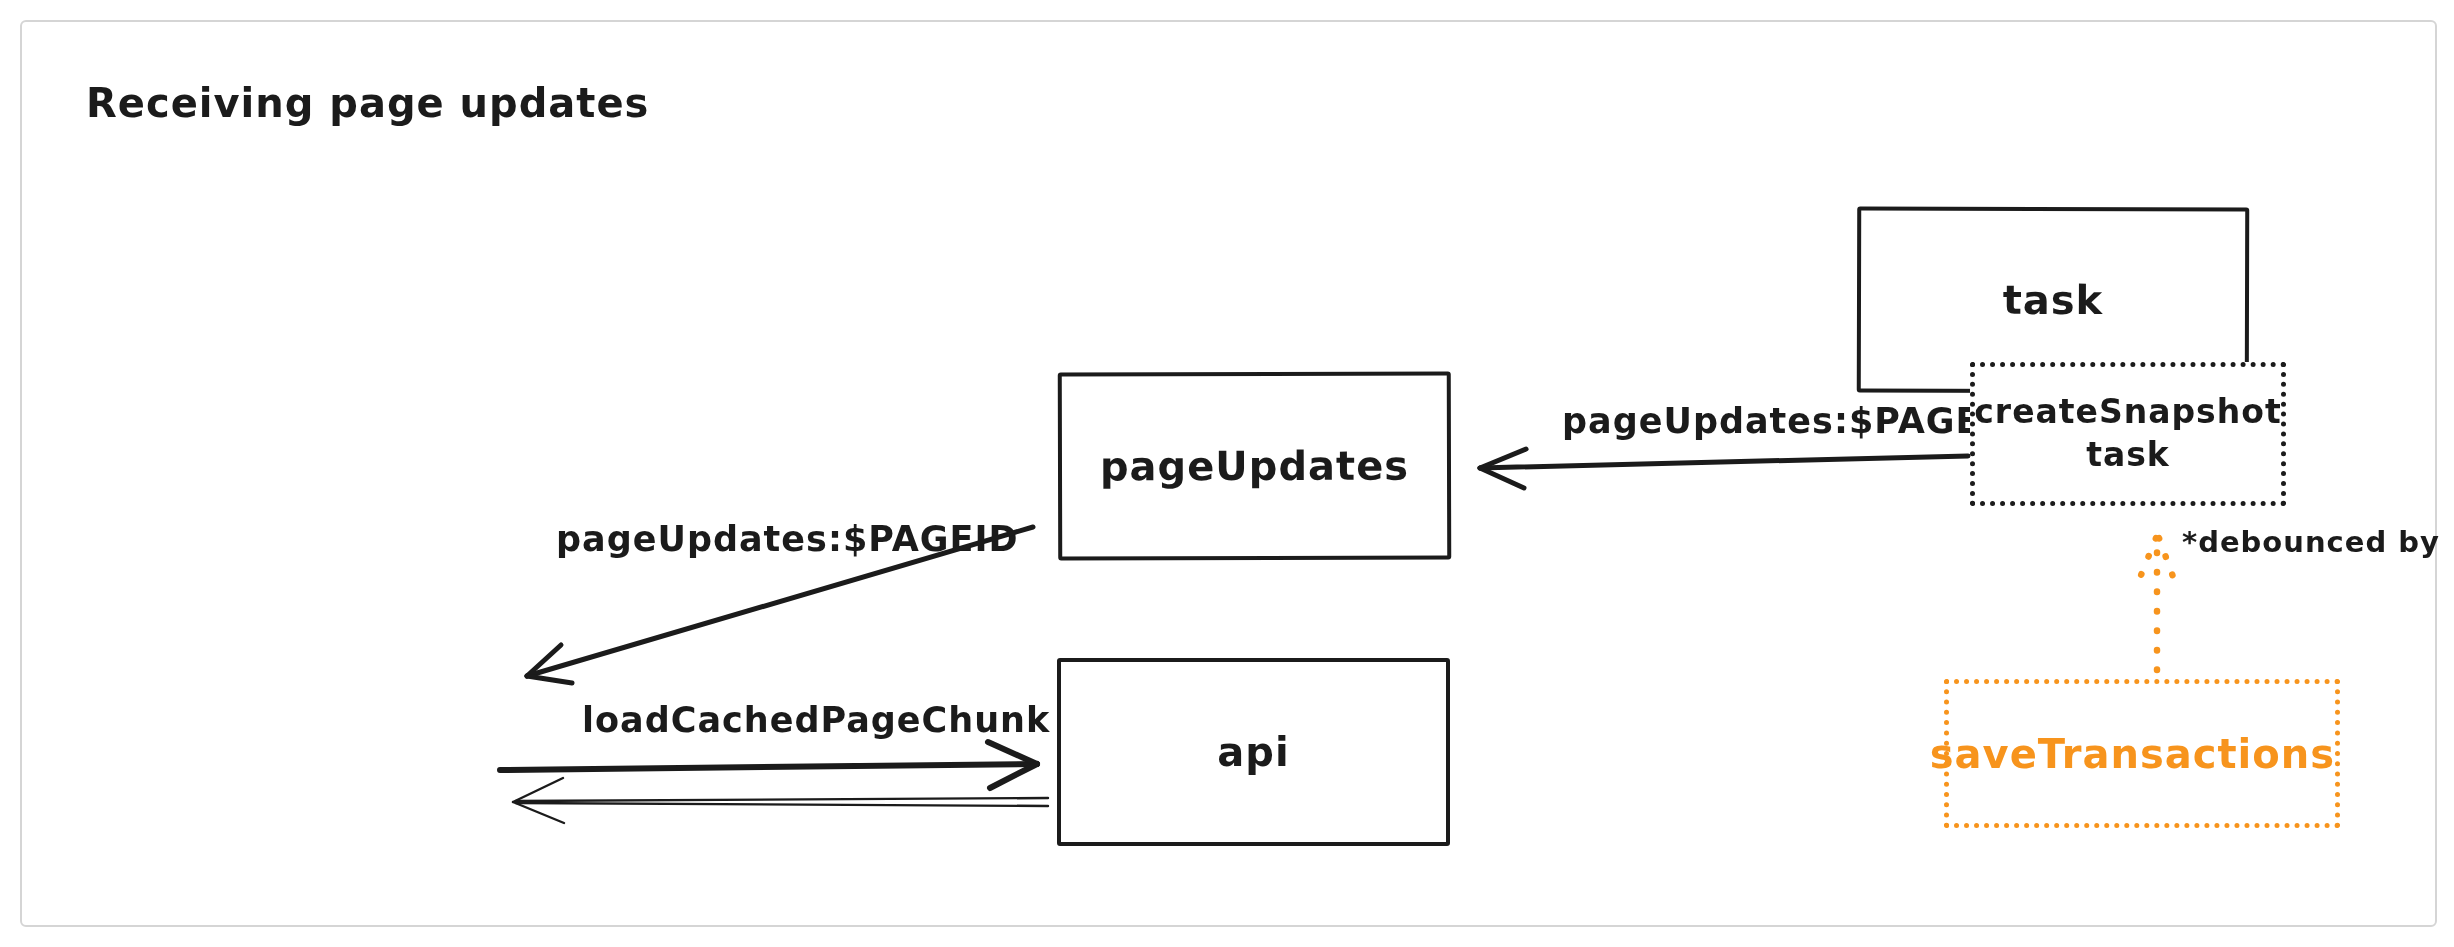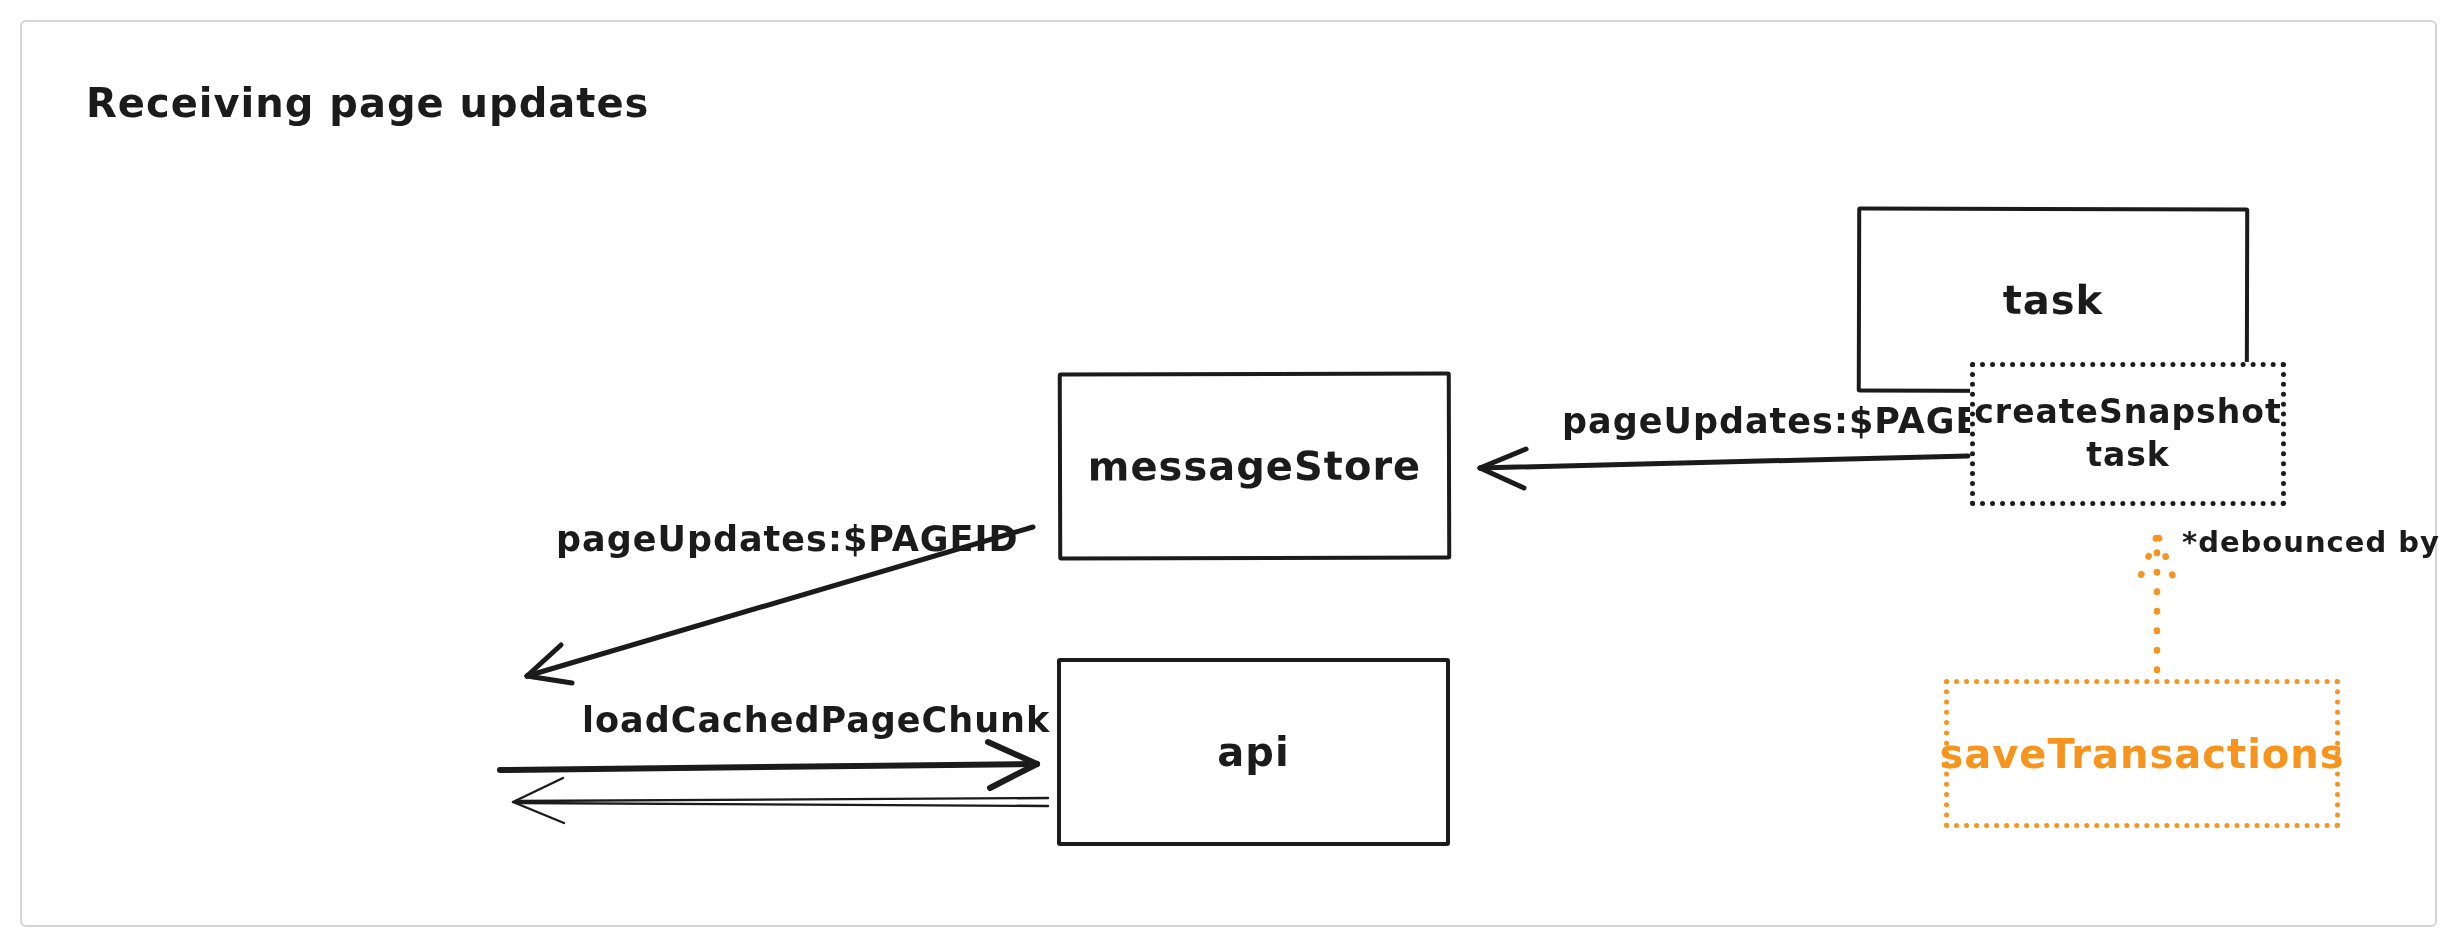--- a/index.html
+++ b/index.html
@@ -18,21 +18,21 @@
     background:#ffffff;border:4px solid var(--ink);border-radius:3px;
     font-size:40px;font-weight:600;color:var(--ink);letter-spacing:1px;text-align:center;z-index:2;}
   .n-queue{left:1857px;top:207px;width:392px;height:186px;transform:rotate(.15deg);}
   .n-messagestore{left:1058px;top:372px;width:393px;height:188px;transform:rotate(-.15deg);}
   .n-client{left:97px;top:663px;width:392px;height:188px;transform:rotate(.1deg);}
   .n-api{left:1057px;top:658px;width:393px;height:188px;}
   .n-snapshot{left:1970px;top:362px;width:316px;height:144px;
     border:5px dotted var(--ink);border-radius:2px;font-size:33px;line-height:1.3;z-index:3;}
   .n-save{left:1944px;top:679px;width:396px;height:149px;
     border:5px dotted var(--orange);border-radius:2px;color:var(--orange);
-    font-size:40px;line-height:1.25;z-index:2;}
+    font-size:40px;line-height:1.25;z-index:2;align-items:flex-end;}
   .elabel{position:absolute;font-size:35px;font-weight:600;color:var(--ink);
     letter-spacing:1px;white-space:nowrap;z-index:2;}
   .l-pu-right{left:1562px;top:401px;}
   .l-pu-left{left:556px;top:519px;}
   .l-load{left:582px;top:700px;}
   .l-debounce{left:2182px;top:525px;font-size:29px;font-weight:600;}
   .arrows{position:absolute;left:0;top:0;width:2454px;height:947px;z-index:4;pointer-events:none;}
   .arrows path{fill:none;stroke:var(--ink);stroke-linecap:round;stroke-linejoin:round;}
   .arrows .thick{stroke-width:6px;}
   .arrows .mid{stroke-width:5px;}
@@ -80,21 +80,21 @@
       <path class="odot" d="M 2156 538 L 2137 585"></path>
       <path class="odot" d="M 2159 538 L 2176 585"></path>
     </g>
   </svg>
 
   <div class="node n-queue">
     <span>task</span>
   </div>
 
   <div class="node n-messagestore">
-    <span>messageStore</span>
+    <span>pageUpdates</span>
   </div>
 
 
   <div class="node n-api">
     <span>api</span>
   </div>
 
   <div class="node n-snapshot">
     <span>createSnapshot</span>
     <span>task</span>

